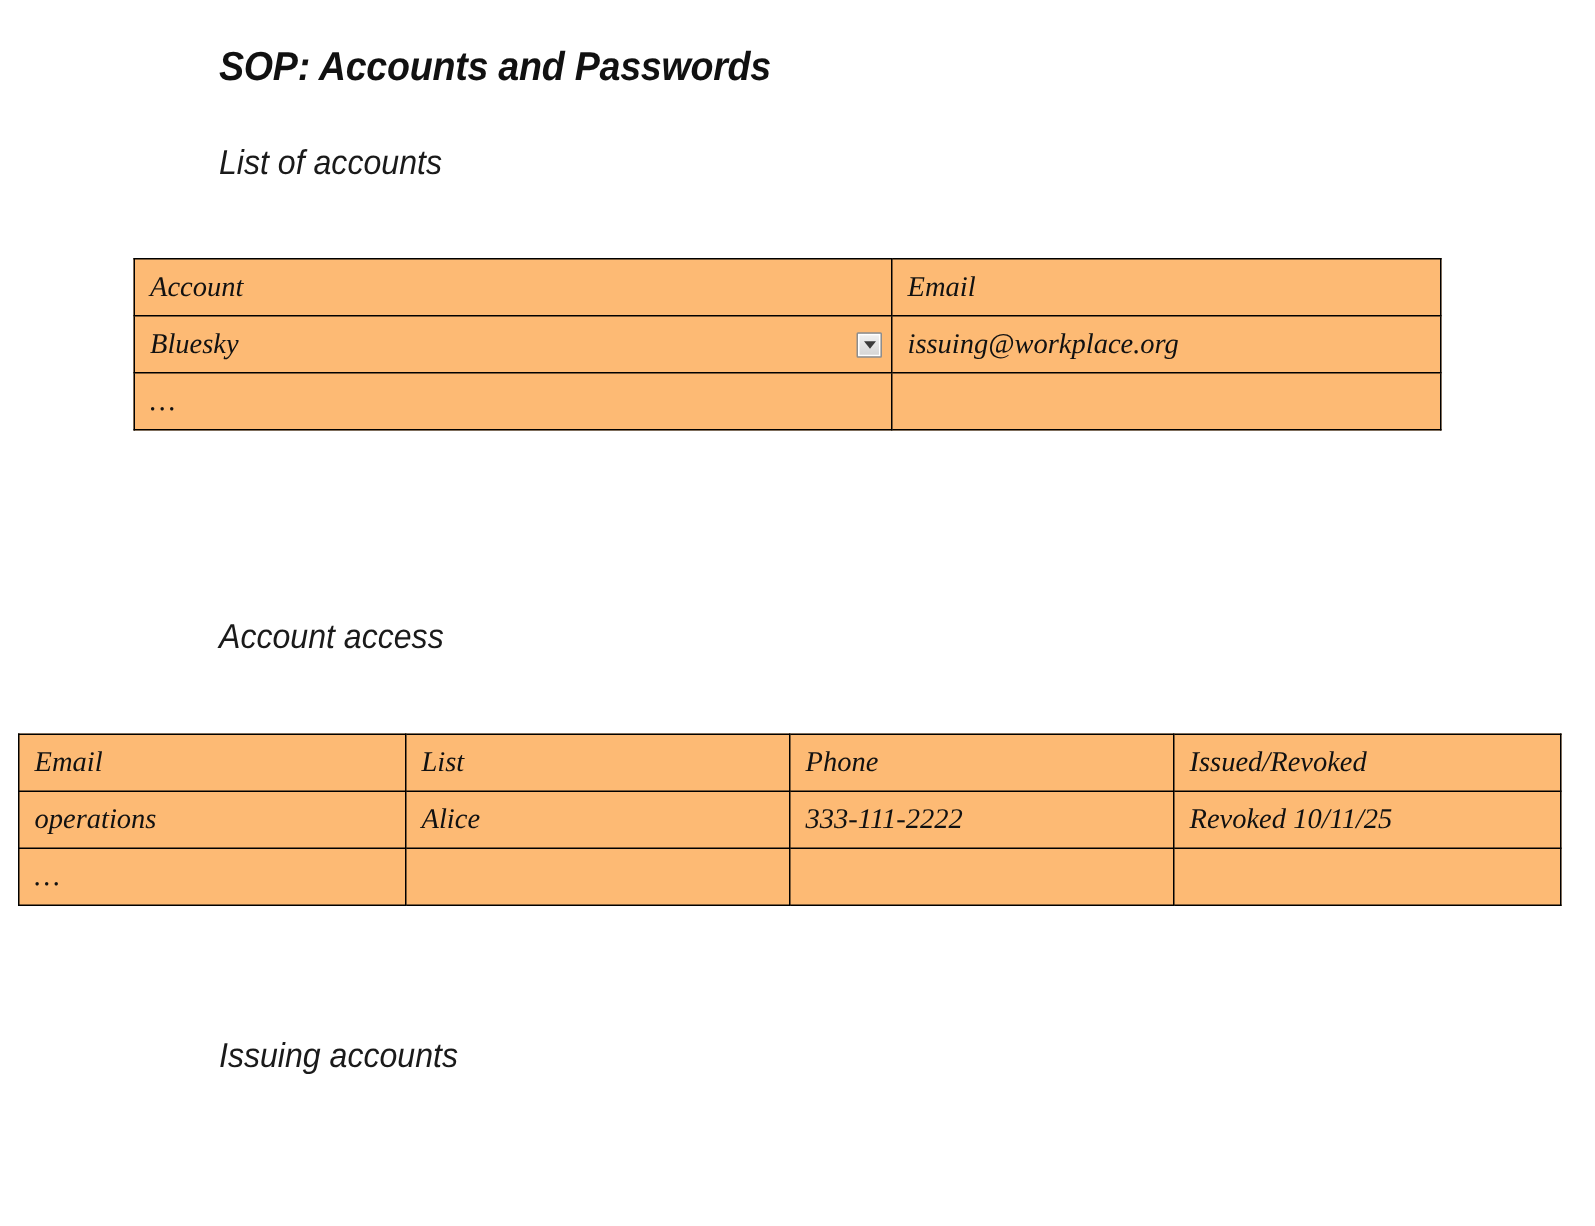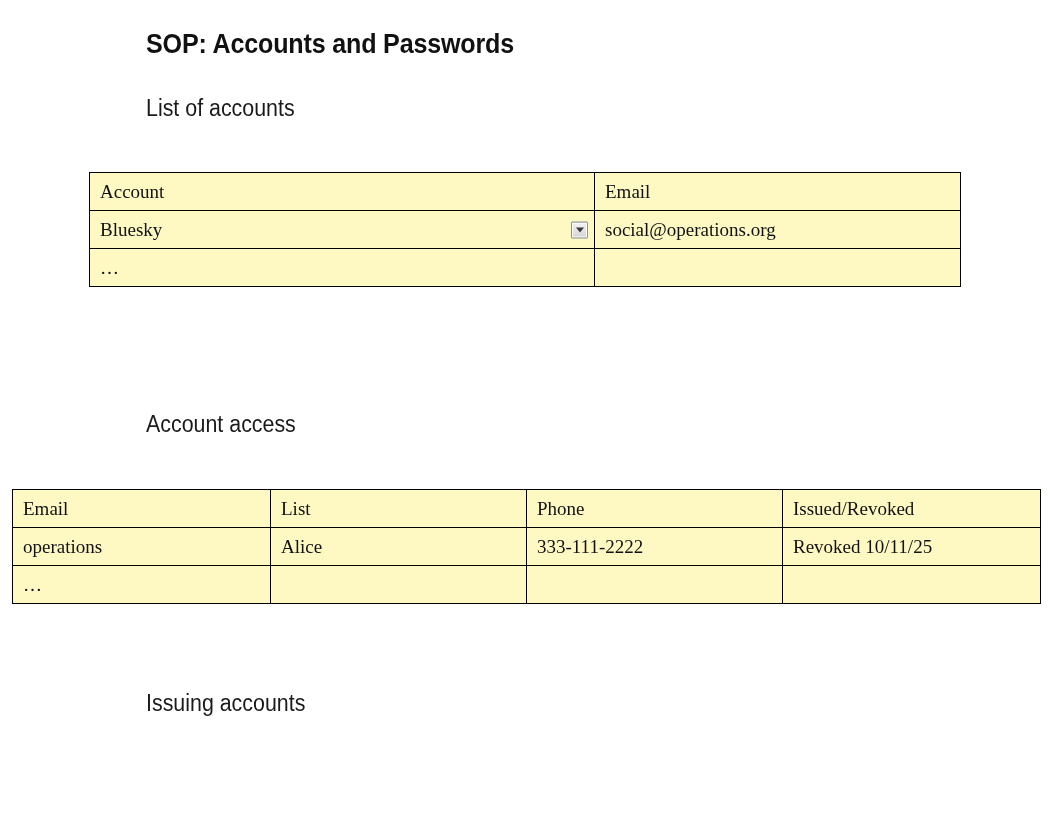--- a/index.html
+++ b/index.html
@@ -14,20 +14,21 @@
     position: relative;
     overflow: hidden;
     font-family: "Liberation Serif", "DejaVu Serif", serif;
     color: #000000;
     -webkit-font-smoothing: antialiased;
   }
 
   .page {
     position: absolute;
     inset: 0;
+    font-style: italic;
   }
 
   
   .doc-title {
     position: absolute;
     left: 146px;
     top: 28px;
     font-family: "Liberation Sans Narrow", "Liberation Sans", "DejaVu Sans", sans-serif;
     font-weight: bold;
     font-size: 27px;
@@ -71,21 +72,21 @@
   }
 
   
   .doc-table {
     position: absolute;
     border-collapse: collapse;
     table-layout: fixed;
     font-family: "Liberation Serif", "DejaVu Serif", serif;
     font-size: 19px;
     color: #111111;
-    background: #fef9c3;
+    background: #fdba74;
   }
   .doc-table td, .doc-table th {
     border: 1.6px solid #000000;
     padding: 0 0 0 10px;
     height: 37px;
     vertical-align: middle;
     text-align: left;
     font-weight: normal;
     overflow: hidden;
     white-space: nowrap;
@@ -160,21 +161,21 @@
       </tr>
     </thead>
     <tbody>
       <tr>
         <td class="cell-with-widget">
           <span>Bluesky</span>
           <span class="dropdown-widget">
             <span class="caret"></span>
           </span>
         </td>
-        <td>social@operations.org</td>
+        <td>issuing@workplace.org</td>
       </tr>
       <tr>
         <td>…</td>
         <td></td>
       </tr>
     </tbody>
   </table>
 
   <div class="section-heading" id="heading-account-access">Account access</div>
 

